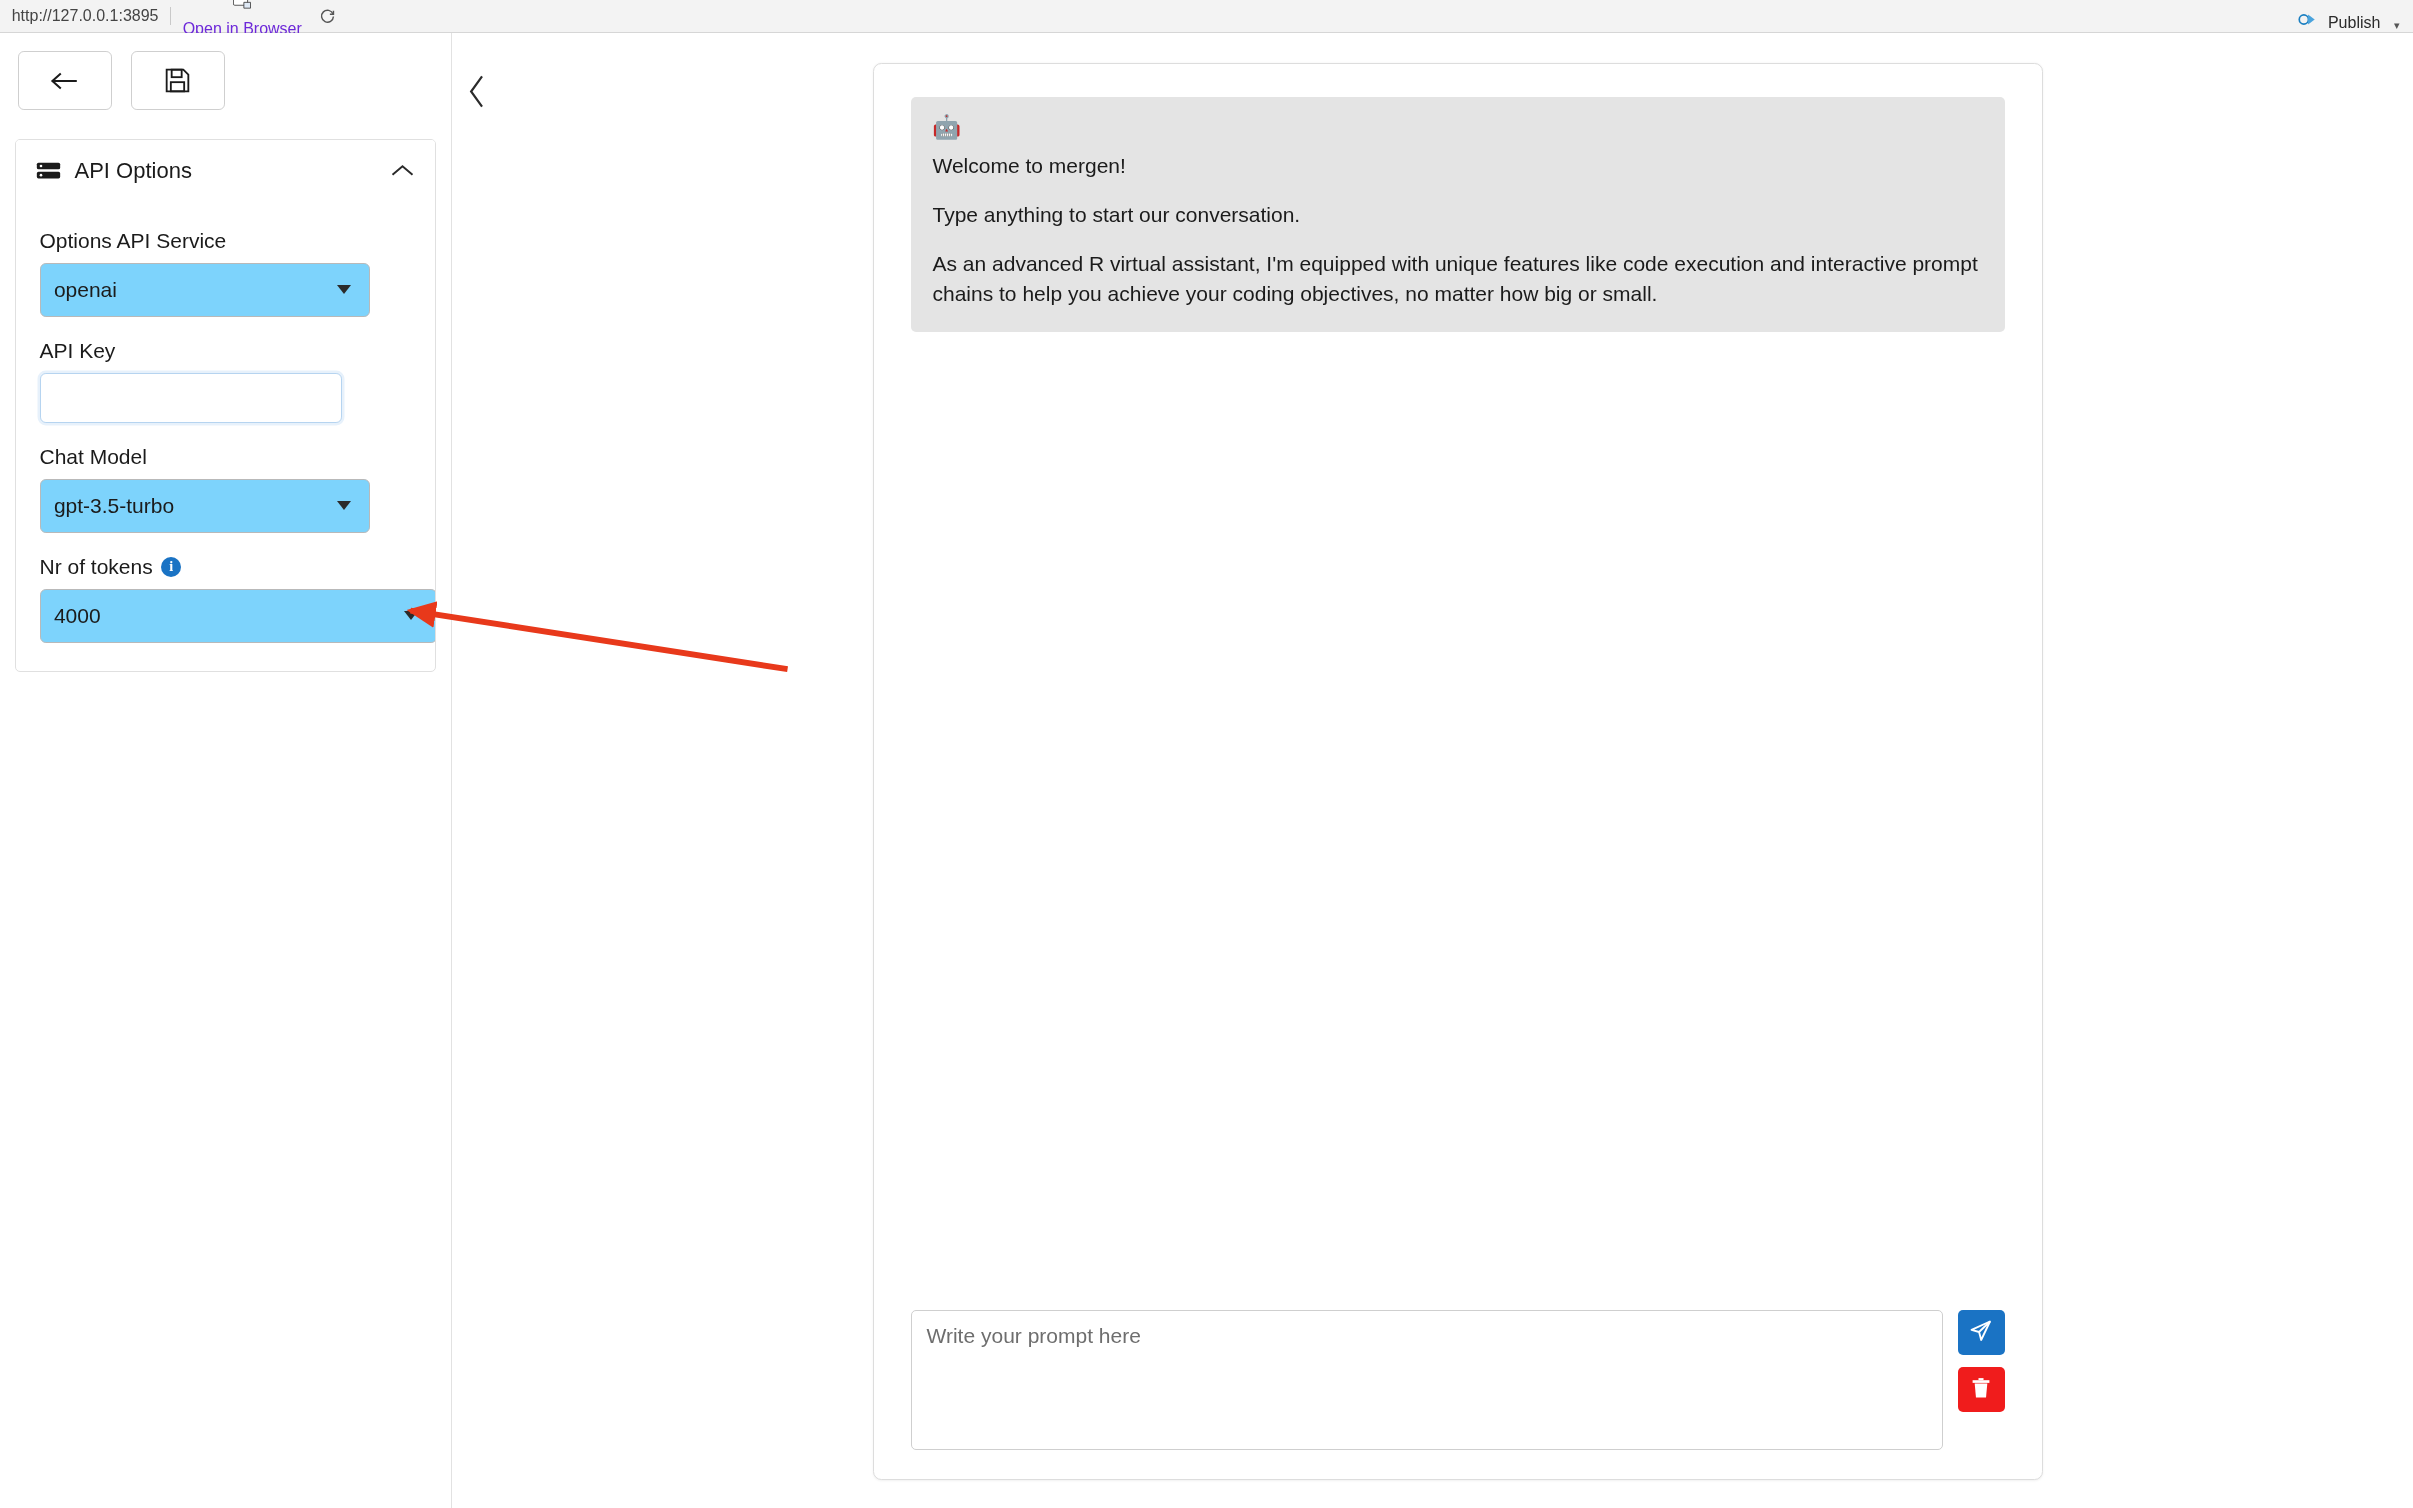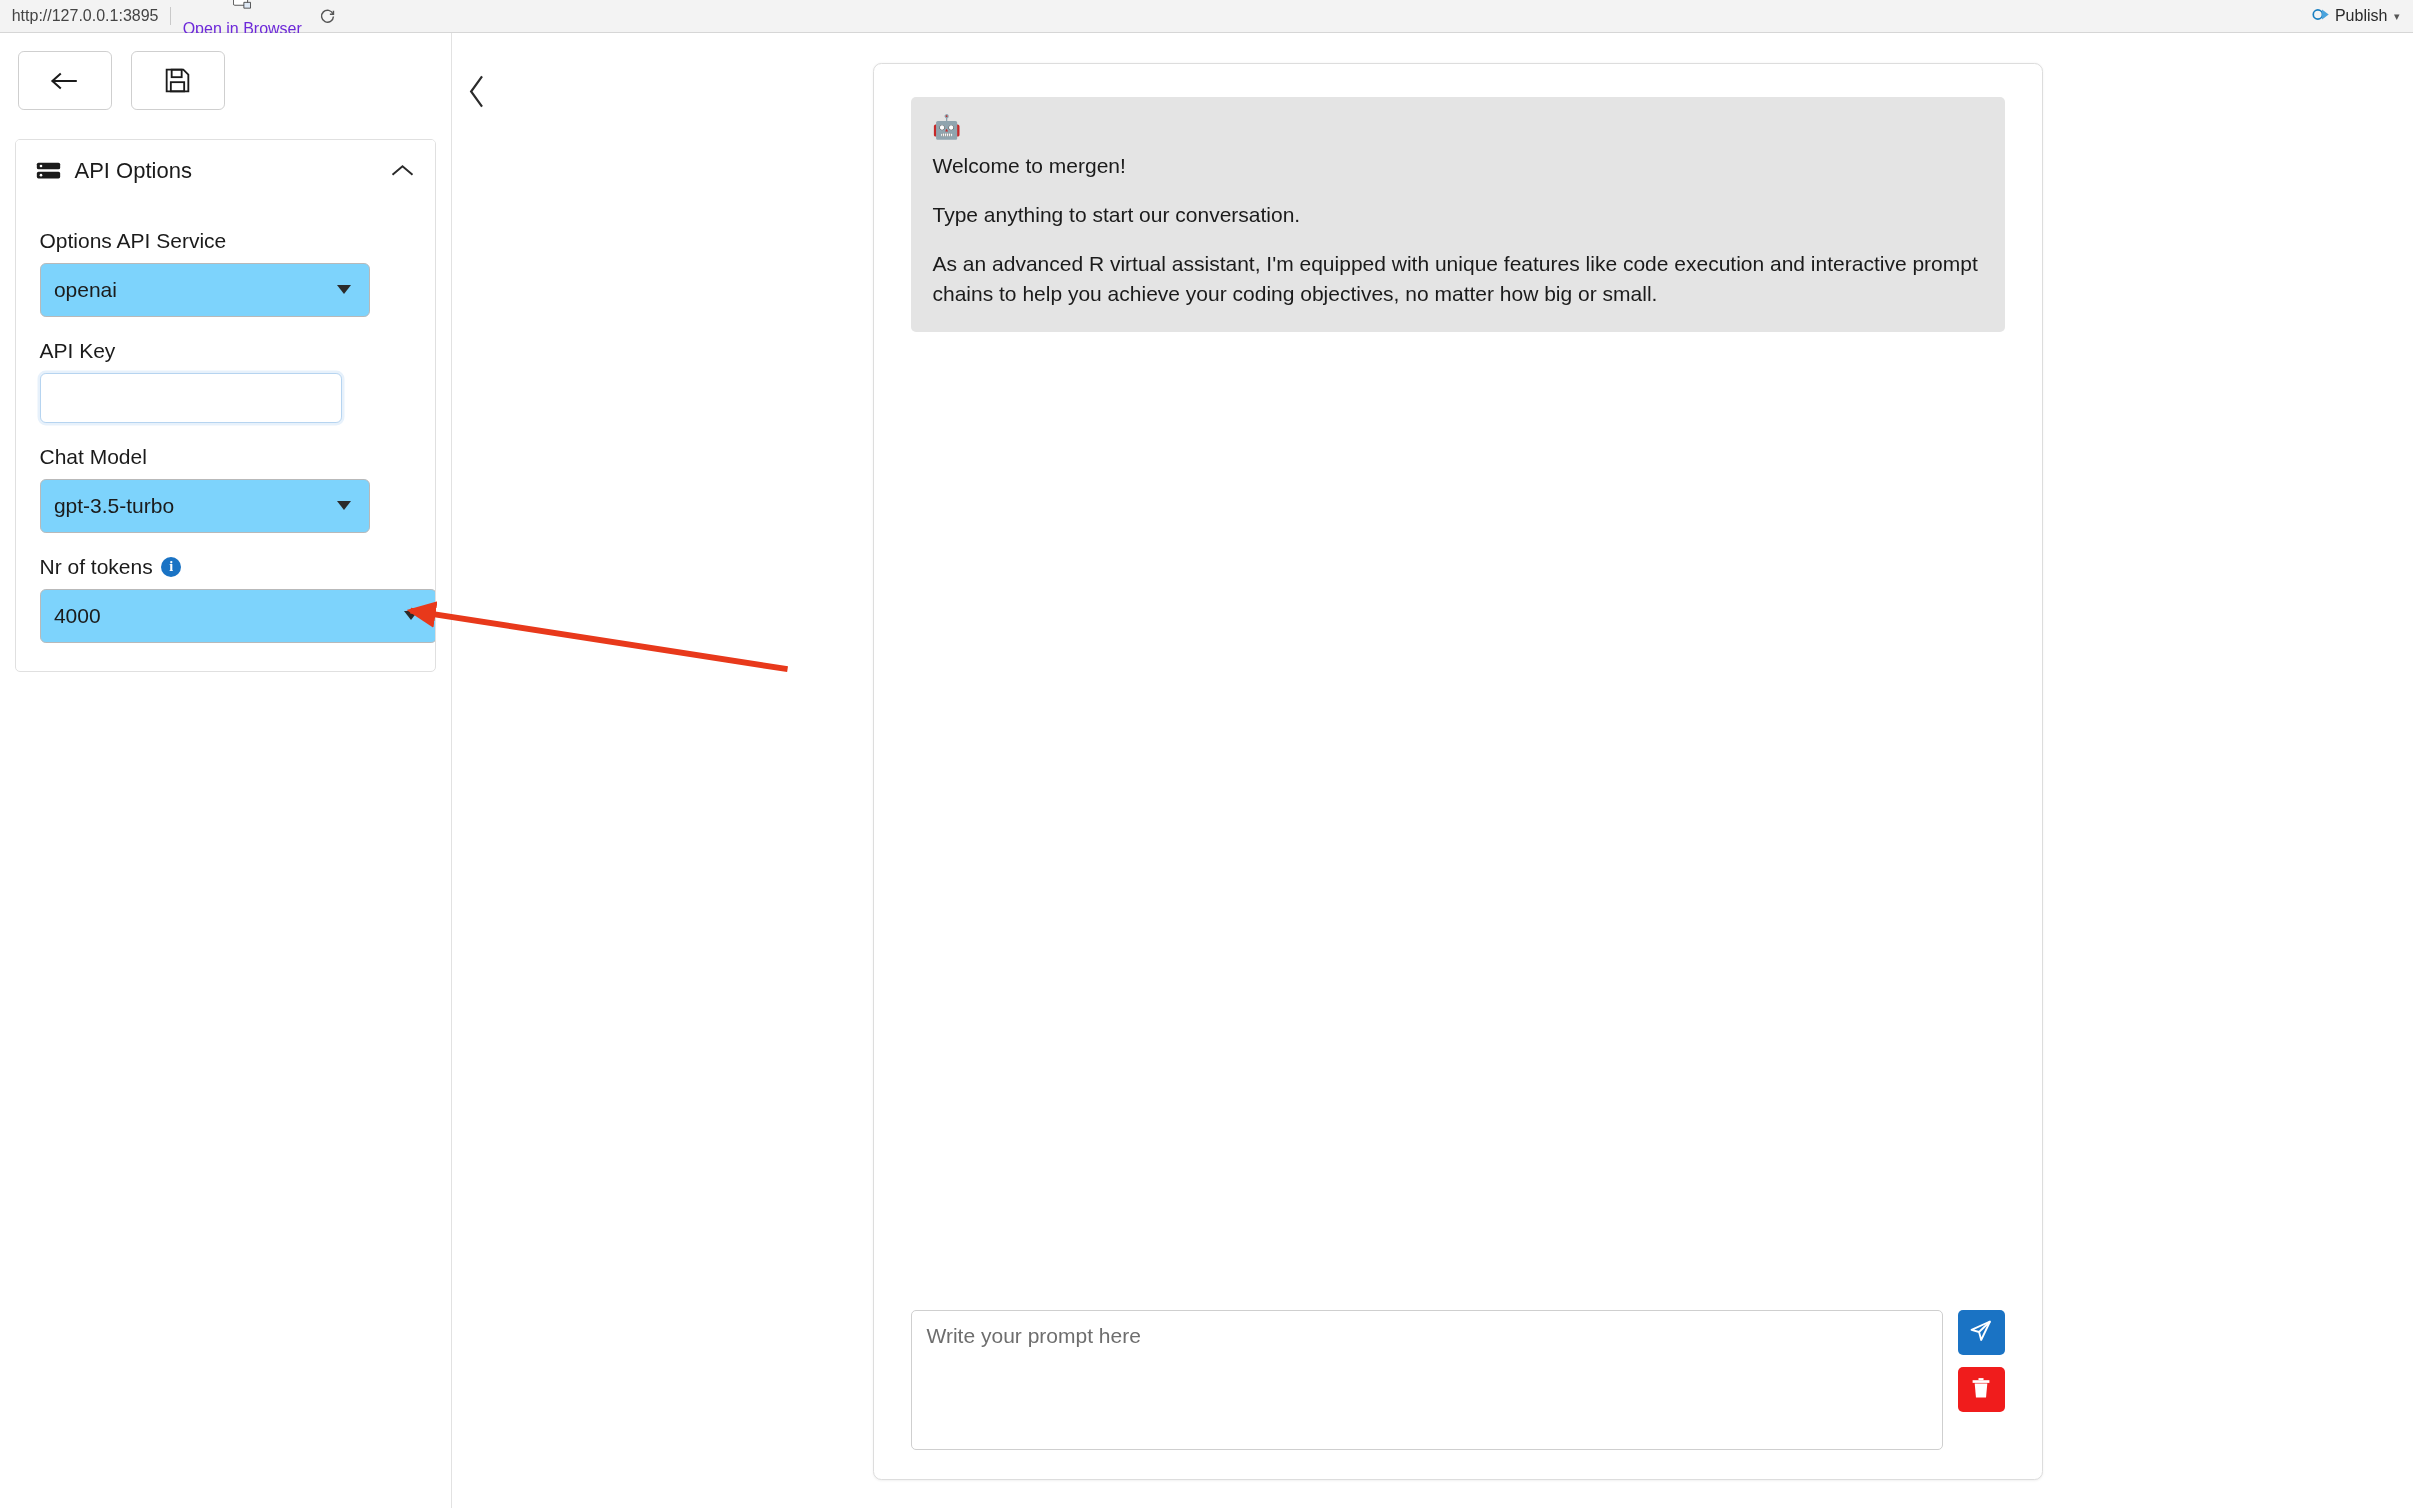--- a/index.html
+++ b/index.html
@@ -61,22 +61,22 @@
     display: flex;
     align-items: center;
     cursor: pointer;
   }
   .publish {
     position: absolute;
     right: 13.4px;
     top: 0;
     height: 32px;
     display: flex;
-    align-items: center;
-    gap: 5px;
+    align-items: flex-end;
+    gap: 12px;
     font-size: 16px;
     color: #2b2b2b;
     cursor: pointer;
   }
   .publish .caret {
     font-size: 11px;
     color: #555;
     margin-left: 1.7px;
   }
 

